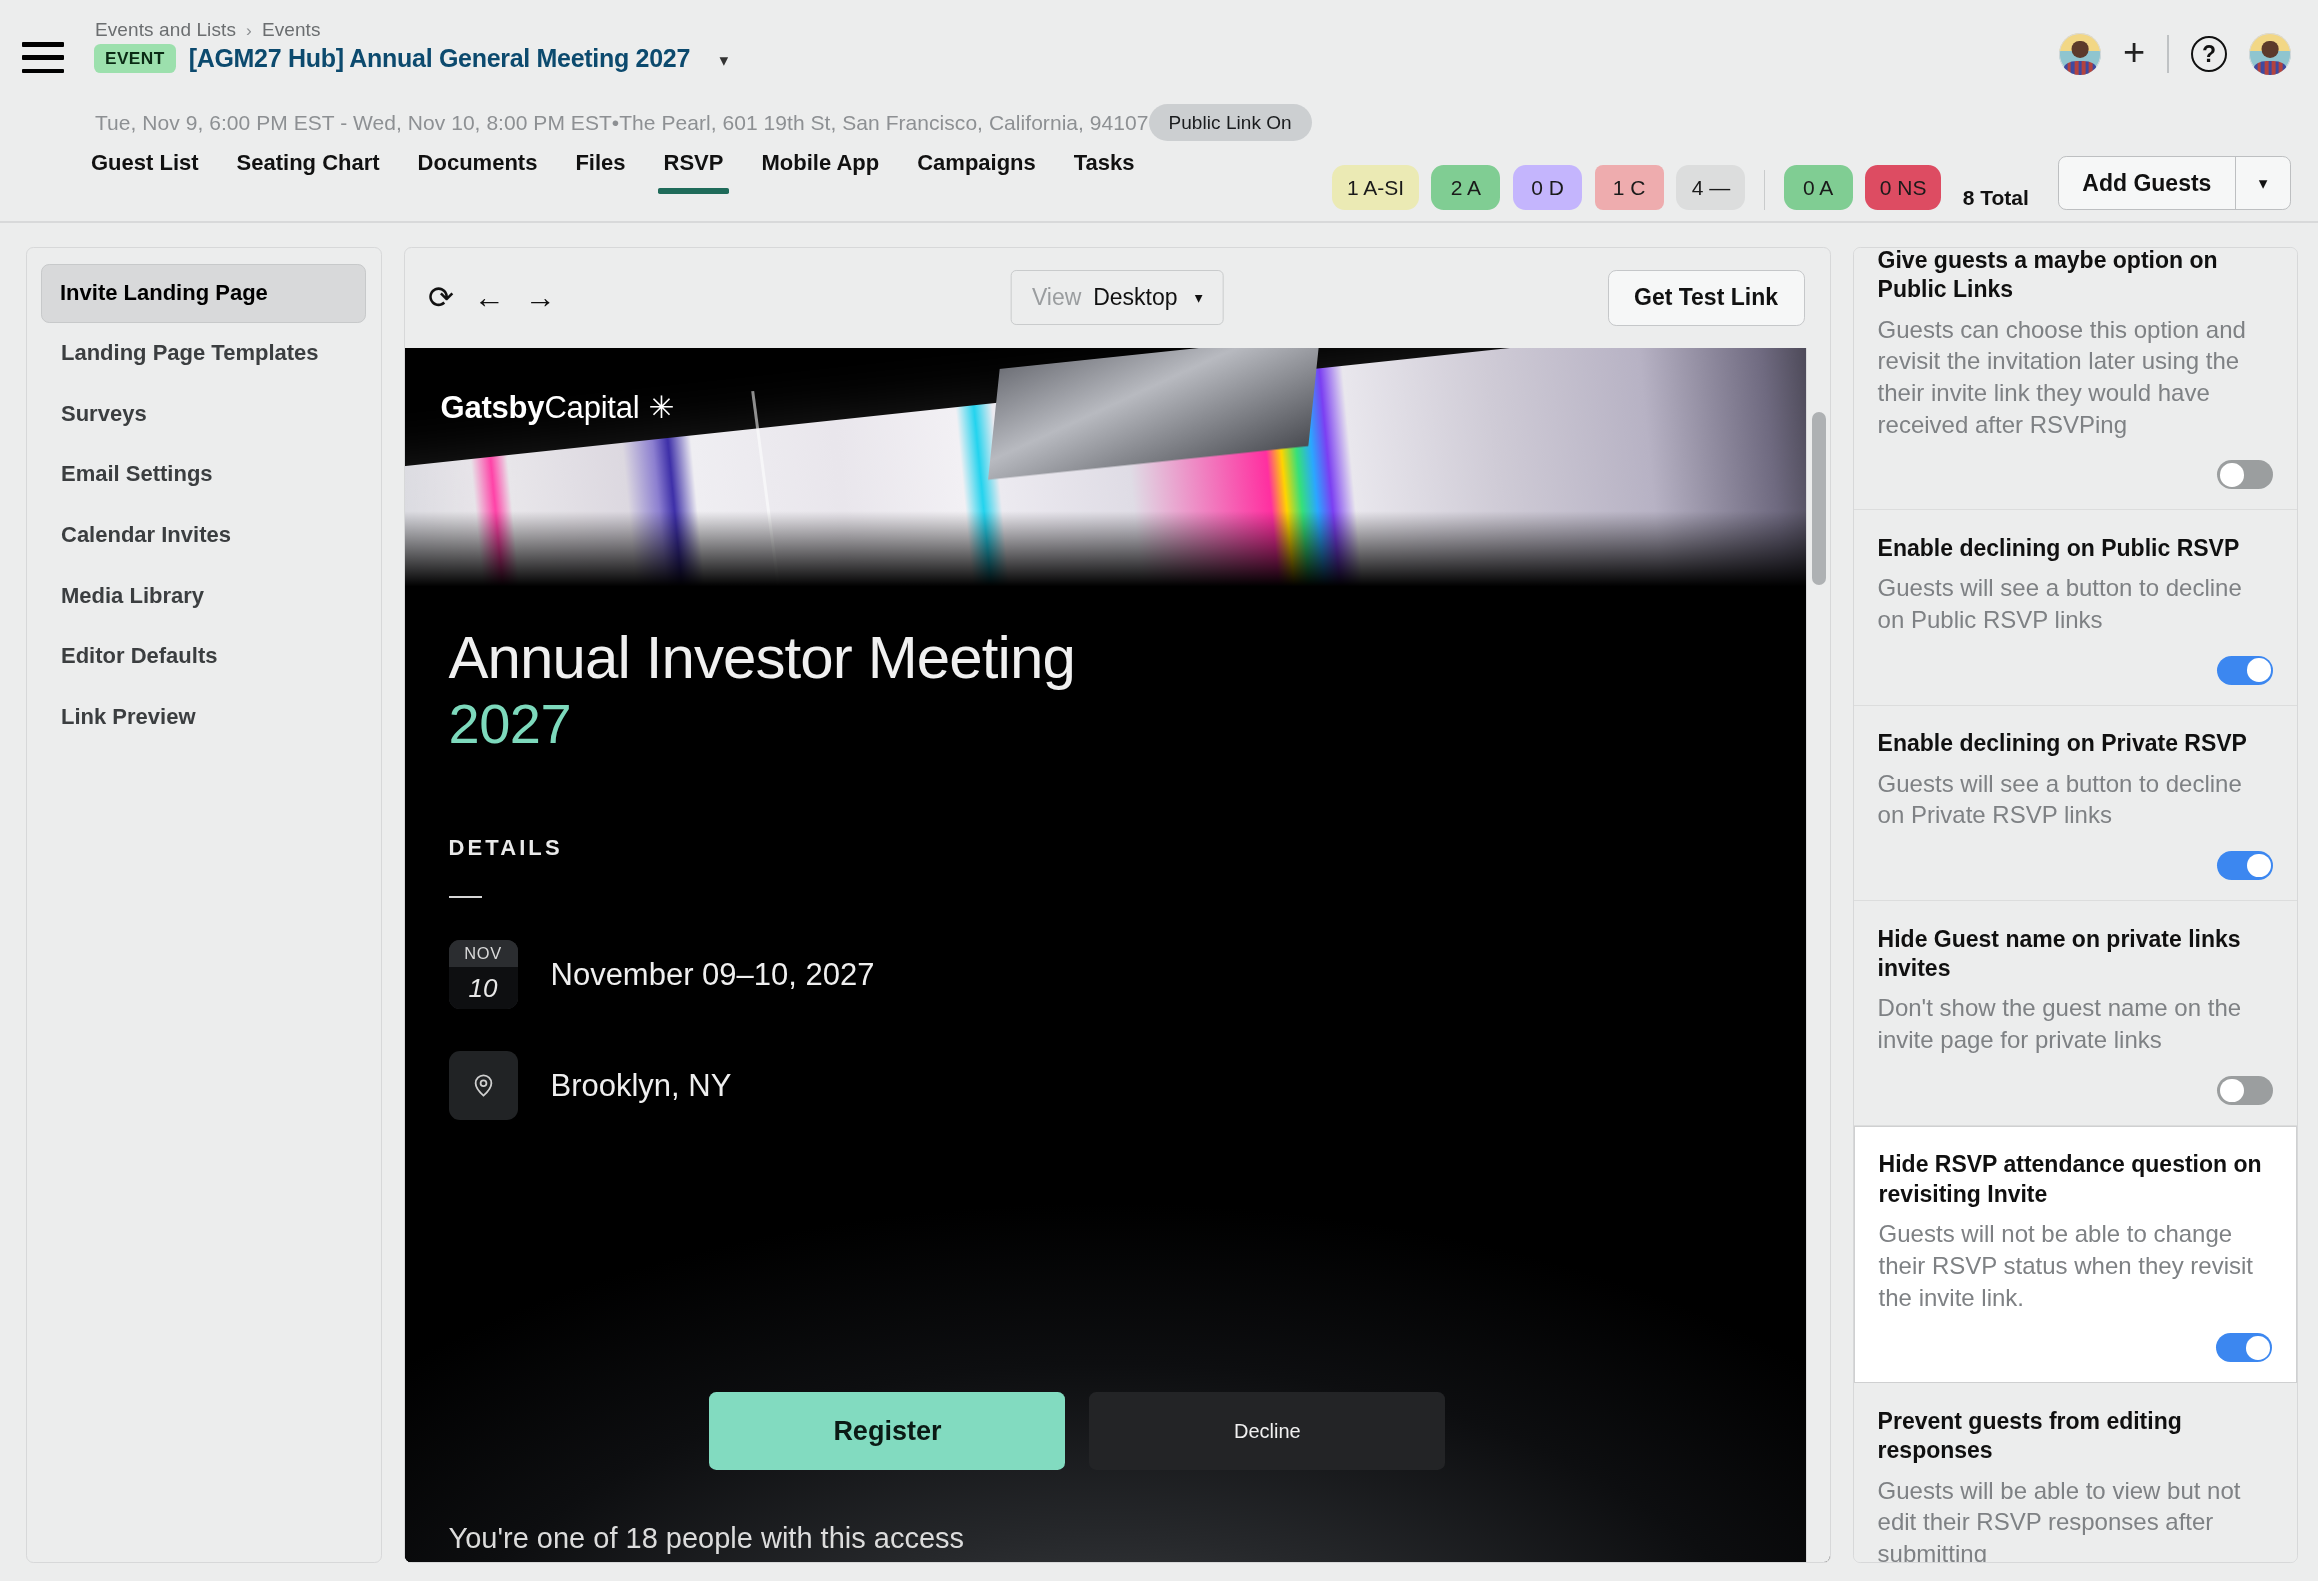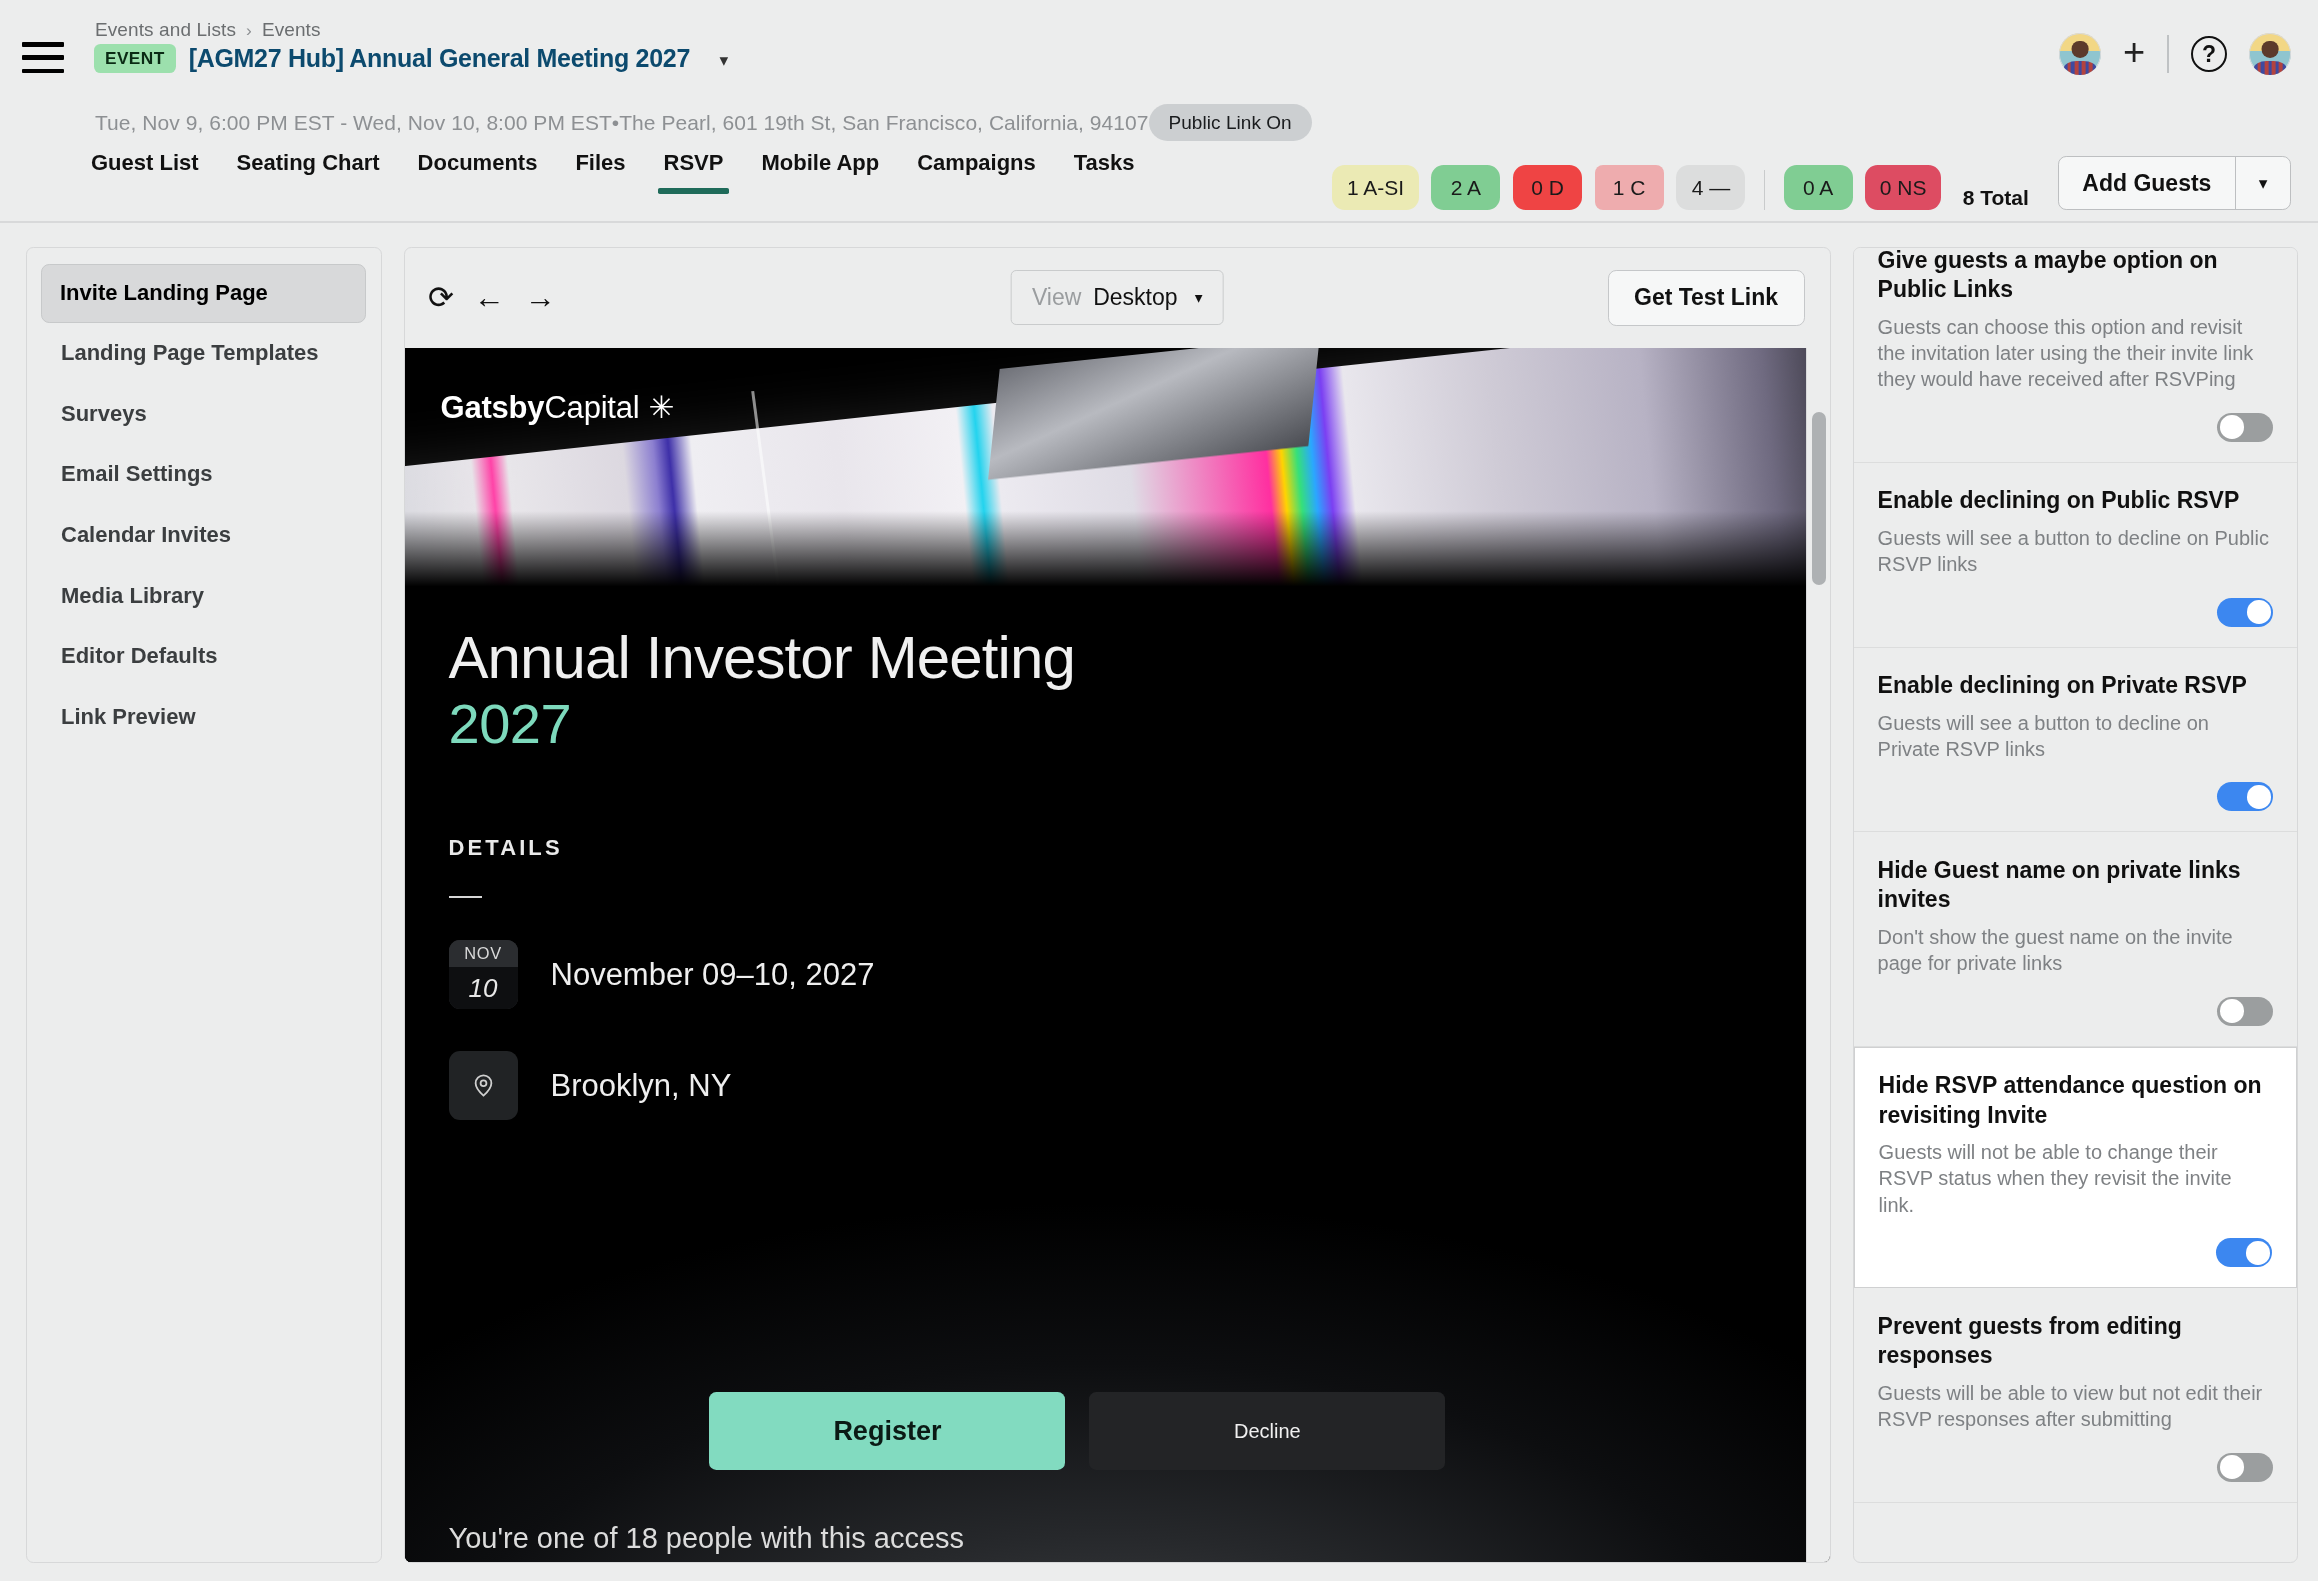--- a/index.html
+++ b/index.html
@@ -320,21 +320,21 @@
   .settings-scroll { position: absolute; inset: 0; top: -25.5px; }
   .setting-card {
     border-bottom: 1.8px solid #dcdddd; padding: 23.6px 23.6px 20px;
     background: #eceded;
   }
   .setting-card.highlight { background: #fff; border: 1.8px solid #cfd0d1; }
   .setting-title {
     font-size: 23px; font-weight: 700; color: #101010; line-height: 1.28;
   }
   .setting-desc {
-    margin-top: 9px; font-size: 20px; color: #7e8184; line-height: 1.32;
+    margin-top: 9px; font-size: 24px; color: #7e8184; line-height: 1.32;
   }
   .toggle-row { display: flex; justify-content: flex-end; margin-top: 20px; }
   .toggle {
     width: 56px; height: 29px; border-radius: 14.5px; position: relative;
     cursor: pointer; background: #9b9e9f;
   }
   .toggle.on { background: #3c87f0; }
   .toggle .knob {
     position: absolute; top: 2.7px; left: 2.7px; width: 23.6px; height: 23.6px;
     border-radius: 50%; background: #fff;
@@ -387,21 +387,21 @@
       <div class="tab active">RSVP</div>
       <div class="tab">Mobile App</div>
       <div class="tab">Campaigns</div>
       <div class="tab">Tasks</div>
     </div>
 
   <div class="status-cluster">
     <div id="badges-a" style="display:flex;gap:12.7px;align-items:center">
         <div class="badge b-asi" style="background: rgb(235, 234, 180);">1 A-SI</div>
         <div class="badge b-a" style="background: rgb(128, 205, 147);">2 A</div>
-        <div class="badge b-d" style="background: #ef4444;">0 D</div>
+        <div class="badge b-d" style="background: #c4b5fd;">0 D</div>
         <div class="badge b-c" style="background: rgb(238, 172, 174);">1 C</div>
         <div class="badge b-dash" style="background: rgb(220, 221, 221);">4 —</div>
       </div>
     <div class="cluster-div"></div>
     <div id="badges-b" style="display:flex;gap:12.7px;align-items:center">
         <div class="badge b-a2" style="background: rgb(128, 205, 147);">0 A</div>
         <div class="badge b-ns" style="background: rgb(221, 76, 98);">0 NS</div>
       </div>
     <div class="total-label">8 Total</div>
     <div class="add-guests-wrap">

